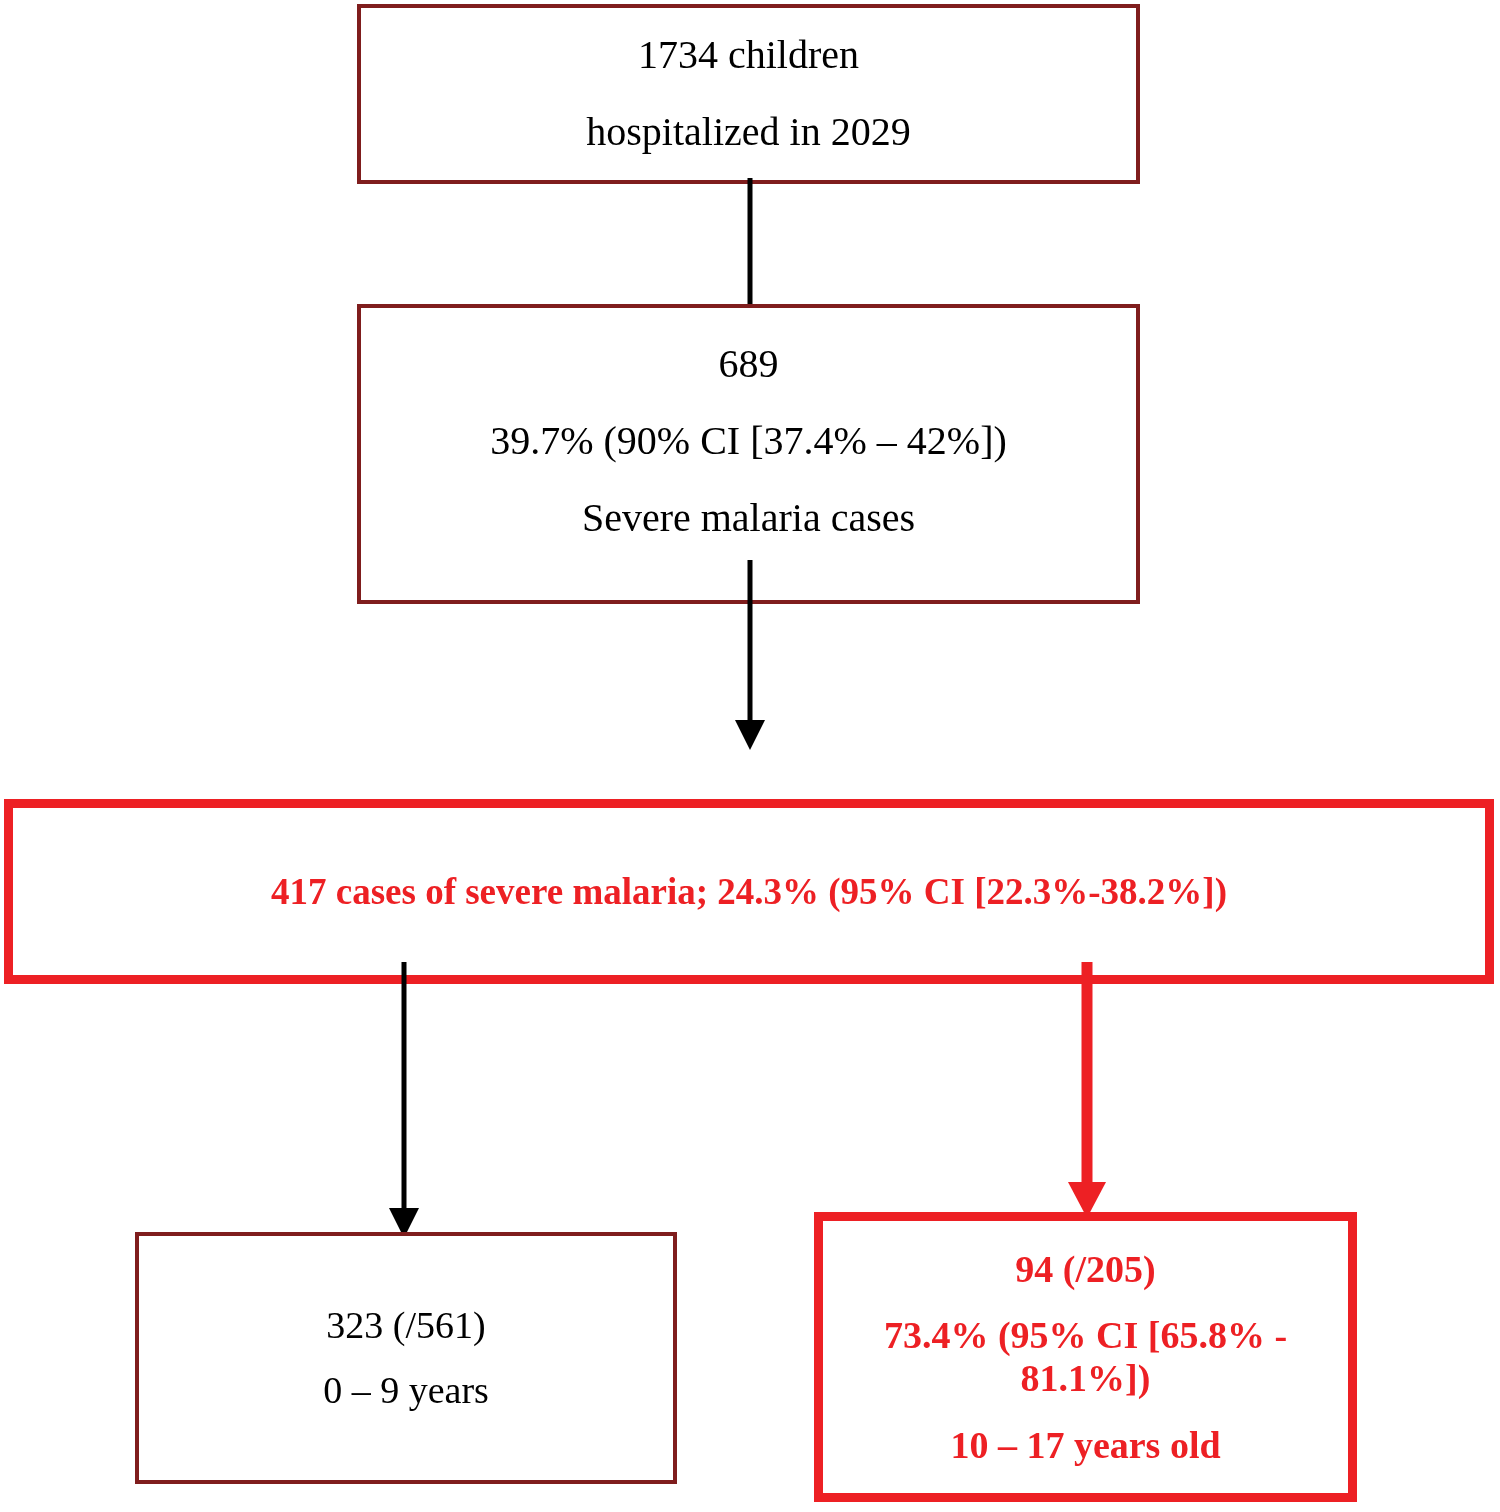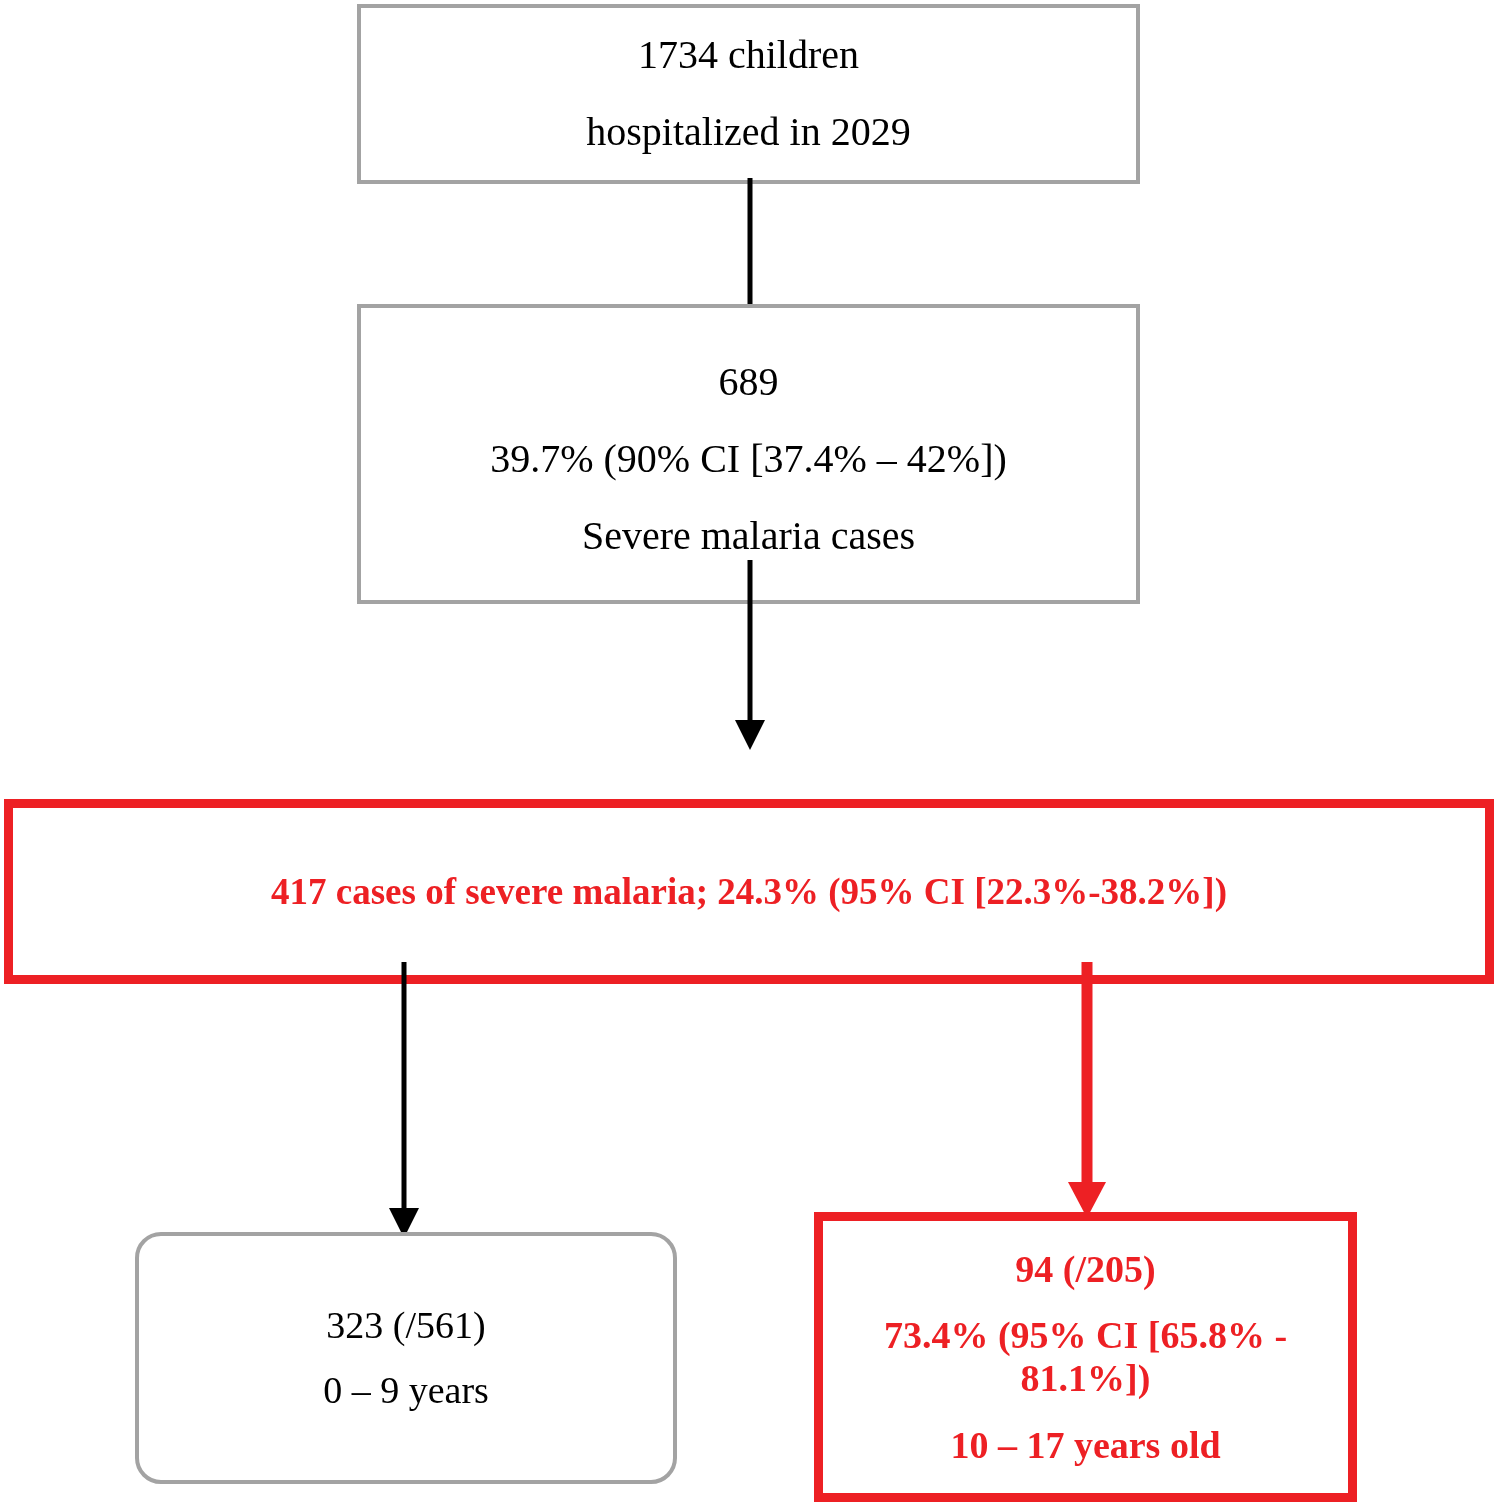--- a/index.html
+++ b/index.html
@@ -22,21 +22,21 @@
     position: absolute;
     box-sizing: border-box;
     background: #ffffff;
     display: flex;
     flex-direction: column;
     align-items: center;
     justify-content: center;
     text-align: center;
   }
   .box-black {
-    border: 4px solid #a3a3a3;
+    border: 4px solid #7f1d1d;
   }
   .box-red {
     border: 9px solid #ED2024;
     color: #ED2024;
     font-weight: bold;
   }
   .line-text {
     display: block;
     width: 100%;
     line-height: 1.12;
@@ -46,34 +46,33 @@
   #box-hospitalized {
     left: 357px; top: 4px; width: 783px; height: 180px;
     font-size: 40px;
   }
   #box-hospitalized .line-text { margin: 16px 0; }
 
   #box-severe-malaria {
     left: 357px; top: 304px; width: 783px; height: 300px;
     font-size: 40px;
     justify-content: flex-start;
-    padding-top: 36px;
+    padding-top: 18px;
   }
   #box-severe-malaria .line-text { margin: 16px 0; }
 
   #box-total-severe {
     left: 4px; top: 799px; width: 1490px; height: 185px;
     font-size: 37px;
   }
 
   #box-young {
     left: 135px; top: 1232px; width: 542px; height: 252px;
     font-size: 38px;
     padding: 0 10px;
-    border-radius: 26px;
   }
   #box-young .line-text { margin: 11px 0; }
 
   #box-older {
     left: 814px; top: 1212px; width: 543px; height: 290px;
     font-size: 38px;
     padding: 0 12px;
   }
   #box-older .line-text { margin: 12px 0; }
 

